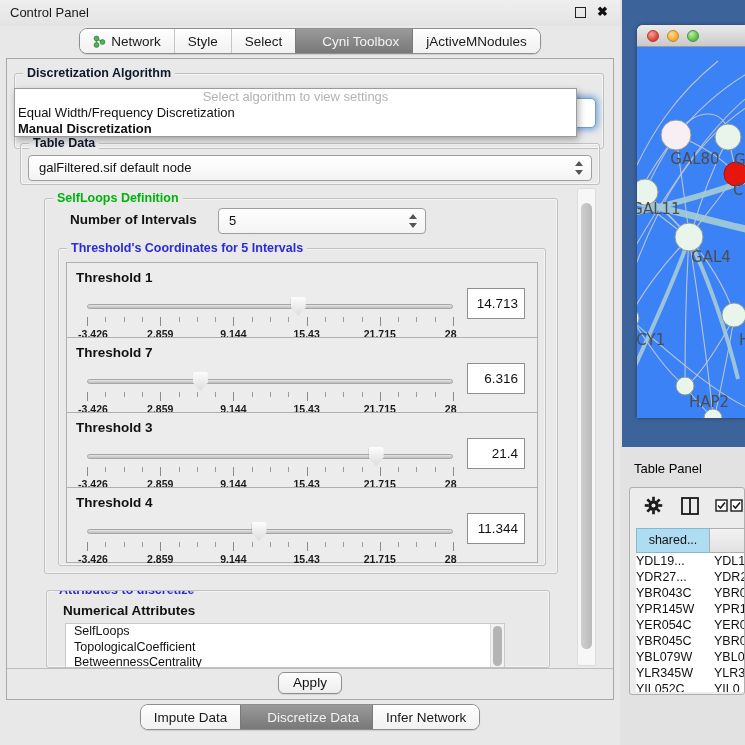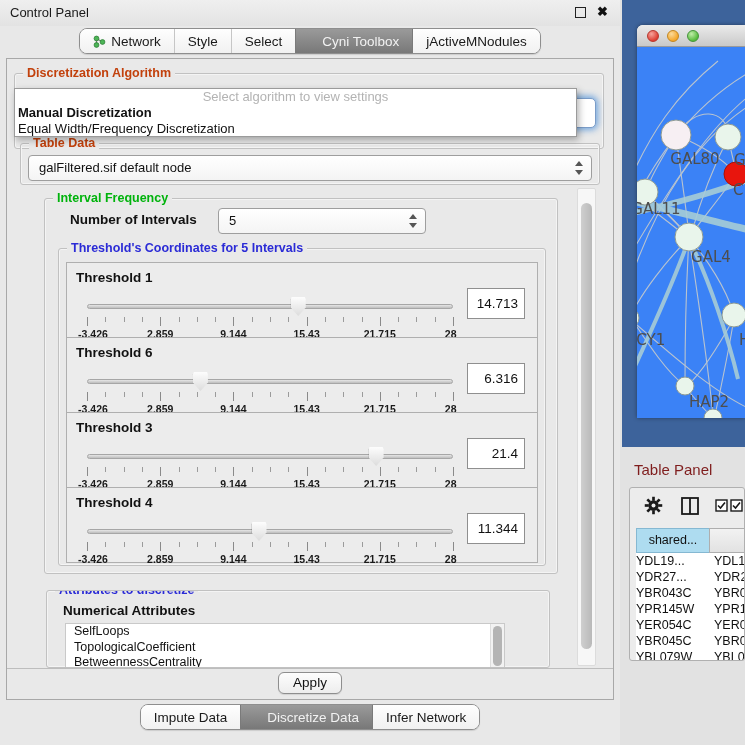--- a/index.html
+++ b/index.html
@@ -16,21 +16,21 @@
   .tabbar { position:absolute; left:0; top:28px; width:620px; height:30px; display:flex; justify-content:center; }
   .seg { display:inline-flex; height:26px; border:1px solid #8E8E8E; border-radius:8px; overflow:hidden; background:#FBFBFB; box-shadow:0 1px 1px rgba(0,0,0,.12); }
   .seg-tab { display:flex; align-items:center; gap:5px; padding:0 13px; font-size:13.5px; color:#1a1a1a; background:linear-gradient(#FEFEFE,#F1F1F1); cursor:default; }
   .seg-tab + .seg-tab { border-left:1px solid #C6C6C6; }
   .seg-tab.selected { background:linear-gradient(#9A9A9A,#787878); color:#F2F2F2; border-left:1px solid #7A7A7A;padding-left:26px; }
   .seg-tab.selected + .seg-tab { border-left:1px solid #7A7A7A; }
 
   .content-frame { position:absolute; left:6px; top:58px; width:608px; height:642px; border:1px solid #A8A8A8; background:#E9E9E9; }
 
   .group { position:absolute; border:1px solid #C1C1C1; border-radius:3px; box-shadow:inset 0 0 0 1px #F4F4F4; }
-  .group-title { position:absolute; top:-8px; left:8px; background:#E9E9E9; padding:0 4px; font-weight:bold; font-size:12.5px; color:#c2410c; white-space:nowrap; }
+  .group-title { position:absolute; top:-8px; left:8px; background:#E9E9E9; padding:0 4px; font-weight:bold; font-size:12.5px; color:#0f172a; white-space:nowrap; }
   .group-title.green { color:#00B30C; }
   .group-title.blue { color:#2B2BD6; }
 
   .combo { position:absolute; background:linear-gradient(#FFFFFF,#F4F4F4); border:1px solid #9E9E9E; border-radius:4px; font-size:13px; color:#111; line-height:24px; padding-left:10px; }
   .combo .stepper { position:absolute; right:7px; top:50%; transform:translateY(-50%); width:9px; height:14px; }
   .combo .stepper i { position:absolute; left:0; width:0; height:0; border-left:4.5px solid transparent; border-right:4.5px solid transparent; }
   .combo .stepper i.up { top:0; border-bottom:5px solid #555; }
   .combo .stepper i.dn { bottom:0; border-top:5px solid #555; }
 
   .combo-focused { position:absolute; left:22px; top:98px; width:574px; height:30px; background:#fff; border:1px solid #7A9CC8; border-radius:5px; box-shadow:0 0 6px 2px rgba(95,155,220,.85); }
@@ -71,22 +71,22 @@
   .net-desktop { position:absolute; left:622px; top:0; width:123px; height:447px; background:#3D639B; }
   .net-window { position:absolute; left:637px; top:25px; width:108px; height:393px; border-radius:6px 0 0 0; overflow:hidden; background:#fff; box-shadow:0 0 4px rgba(0,0,0,.4); }
   .net-titlebar { position:absolute; left:0; top:0; width:100%; height:22px; background:linear-gradient(#EBEBEB,#C9C9C9); border-bottom:1px solid #9A9A9A; }
   .tl { position:absolute; top:5px; width:12px; height:12px; border-radius:50%; }
   .tl.red { left:10px; background:radial-gradient(circle at 35% 30%, #F6A49C, #DD3F33 70%); border:1px solid #B5362C; }
   .tl.yellow { left:30px; background:radial-gradient(circle at 35% 30%, #FBDA9B, #F4A72A 70%); border:1px solid #C2851F; }
   .tl.green { left:50px; background:radial-gradient(circle at 35% 30%, #C0EDA9, #57BB3D 70%); border:1px solid #44933A; }
   .net-canvas { position:absolute; left:0; top:22px; width:108px; height:371px; background:#3b82f6; }
   .net-canvas svg { position:absolute; left:0; top:0; }
 
-  .tp-title { position:absolute; left:634px; top:461px; font-size:15px; color:#7f1d1d; }
-  .tp-box { position:absolute; left:629px; top:487px; width:116px; height:174px; background:#ECECEC; border:1px solid #B0B0B0; border-radius:3px; overflow:hidden; }
+  .tp-title { position:absolute; left:634px; top:461px; font-size:13px; color:#000000; }
+  .tp-box { position:absolute; left:629px; top:487px; width:116px; height:208px; background:#ECECEC; border:1px solid #B0B0B0; border-radius:3px; overflow:hidden; }
   .tp-toolbar { position:absolute; left:0; top:0; width:100%; height:36px; }
   .tp-icon { position:absolute; top:8px; }
   .tp-table { position:absolute; left:6px; top:40px; width:140px; }
   .tp-hcell { position:absolute; top:0; height:25px; font-size:12.5px; line-height:23px; border:1px solid #AEAEAE; background:linear-gradient(#F2F2F2,#E2E2E2); text-align:center; }
   .tp-hcell.sel { background:#AEDCF0; border-color:#85B8D2; }
   .tp-rows { position:absolute; left:0; top:25px; width:140px; height:139px; overflow:hidden; background:#fff; }
   .tp-row { display:flex; height:16px; }
   .tp-cell { font-size:12.5px; line-height:16px; white-space:nowrap; overflow:hidden; }
   .tp-cell.c0 { width:74px; padding-left:0; }
   .tp-cell.c1 { width:66px; padding-left:4px; }
@@ -133,41 +133,41 @@
 
   <div class="content-frame"></div>
 
   <div class="group" style="left:14px; top:73px; width:590px; height:76px;">
     <span class="group-title">Discretization Algorithm</span>
   </div>
   <div class="combo-focused"></div>
 
   <div class="algo-popup">
     <div class="row placeholder">Select algorithm to view settings</div>
+    <div class="row">Equal Width/Frequency Discretization</div>
     <div class="row bold">Manual Discretization</div>
-    <div class="row">Equal Width/Frequency Discretization</div>
   </div>
 
   <div class="group" style="left:20px; top:143px; width:580px; height:42px;">
     <span class="group-title">Table Data</span>
   </div>
   <div class="combo" style="left:28px; top:155px; width:564px; height:26px;">
     <span>galFiltered.sif default node</span>
     <span class="stepper">
         <i class="up"></i>
         <i class="dn"></i>
       </span>
   </div>
 
   <div class="scrollbar-v">
     <div class="thumb"></div>
   </div>
 
   <div class="group" style="left:44px; top:198px; width:514px; height:376px;">
-    <span class="group-title green">Interval Frequency</span>
+    <span class="group-title green">SelfLoops Definition</span>
   </div>
   <div class="noi-label">Number of Intervals</div>
   <div class="combo" style="left:218px; top:208px; width:208px; height:26px;">
     <span>5</span>
     <span class="stepper">
         <i class="up"></i>
         <i class="dn"></i>
       </span>
   </div>
 
@@ -190,21 +190,21 @@
       <span class="tick-label" style="left:0; transform:translateX(-30%);">-3.426</span>
       <span class="tick-label" style="left:20%;">2.859</span>
       <span class="tick-label" style="left:40%;">9.144</span>
       <span class="tick-label" style="left:60%;">15.43</span>
       <span class="tick-label" style="left:80%;">21.715</span>
       <span class="tick-label" style="left:100%; transform:translateX(-70%);">28</span>
     </div>
     <div class="th-value">14.713</div>
   </div>
       <div class="threshold-panel">
-    <div class="th-label">Threshold 6</div>
+    <div class="th-label">Threshold 7</div>
     <div class="th-slider">
       <div class="th-track"></div>
       <div class="minor-ticks"></div>
       <div class="major-tick" style="left:0;"></div>
       <div class="major-tick" style="left:20%;"></div>
       <div class="major-tick" style="left:40%;"></div>
       <div class="major-tick" style="left:60%;"></div>
       <div class="major-tick" style="left:80%;"></div>
       <div class="major-tick" style="left:100%;"></div>
       <div class="slider-handle" style="left: calc(31% - 7.5px);"></div>

